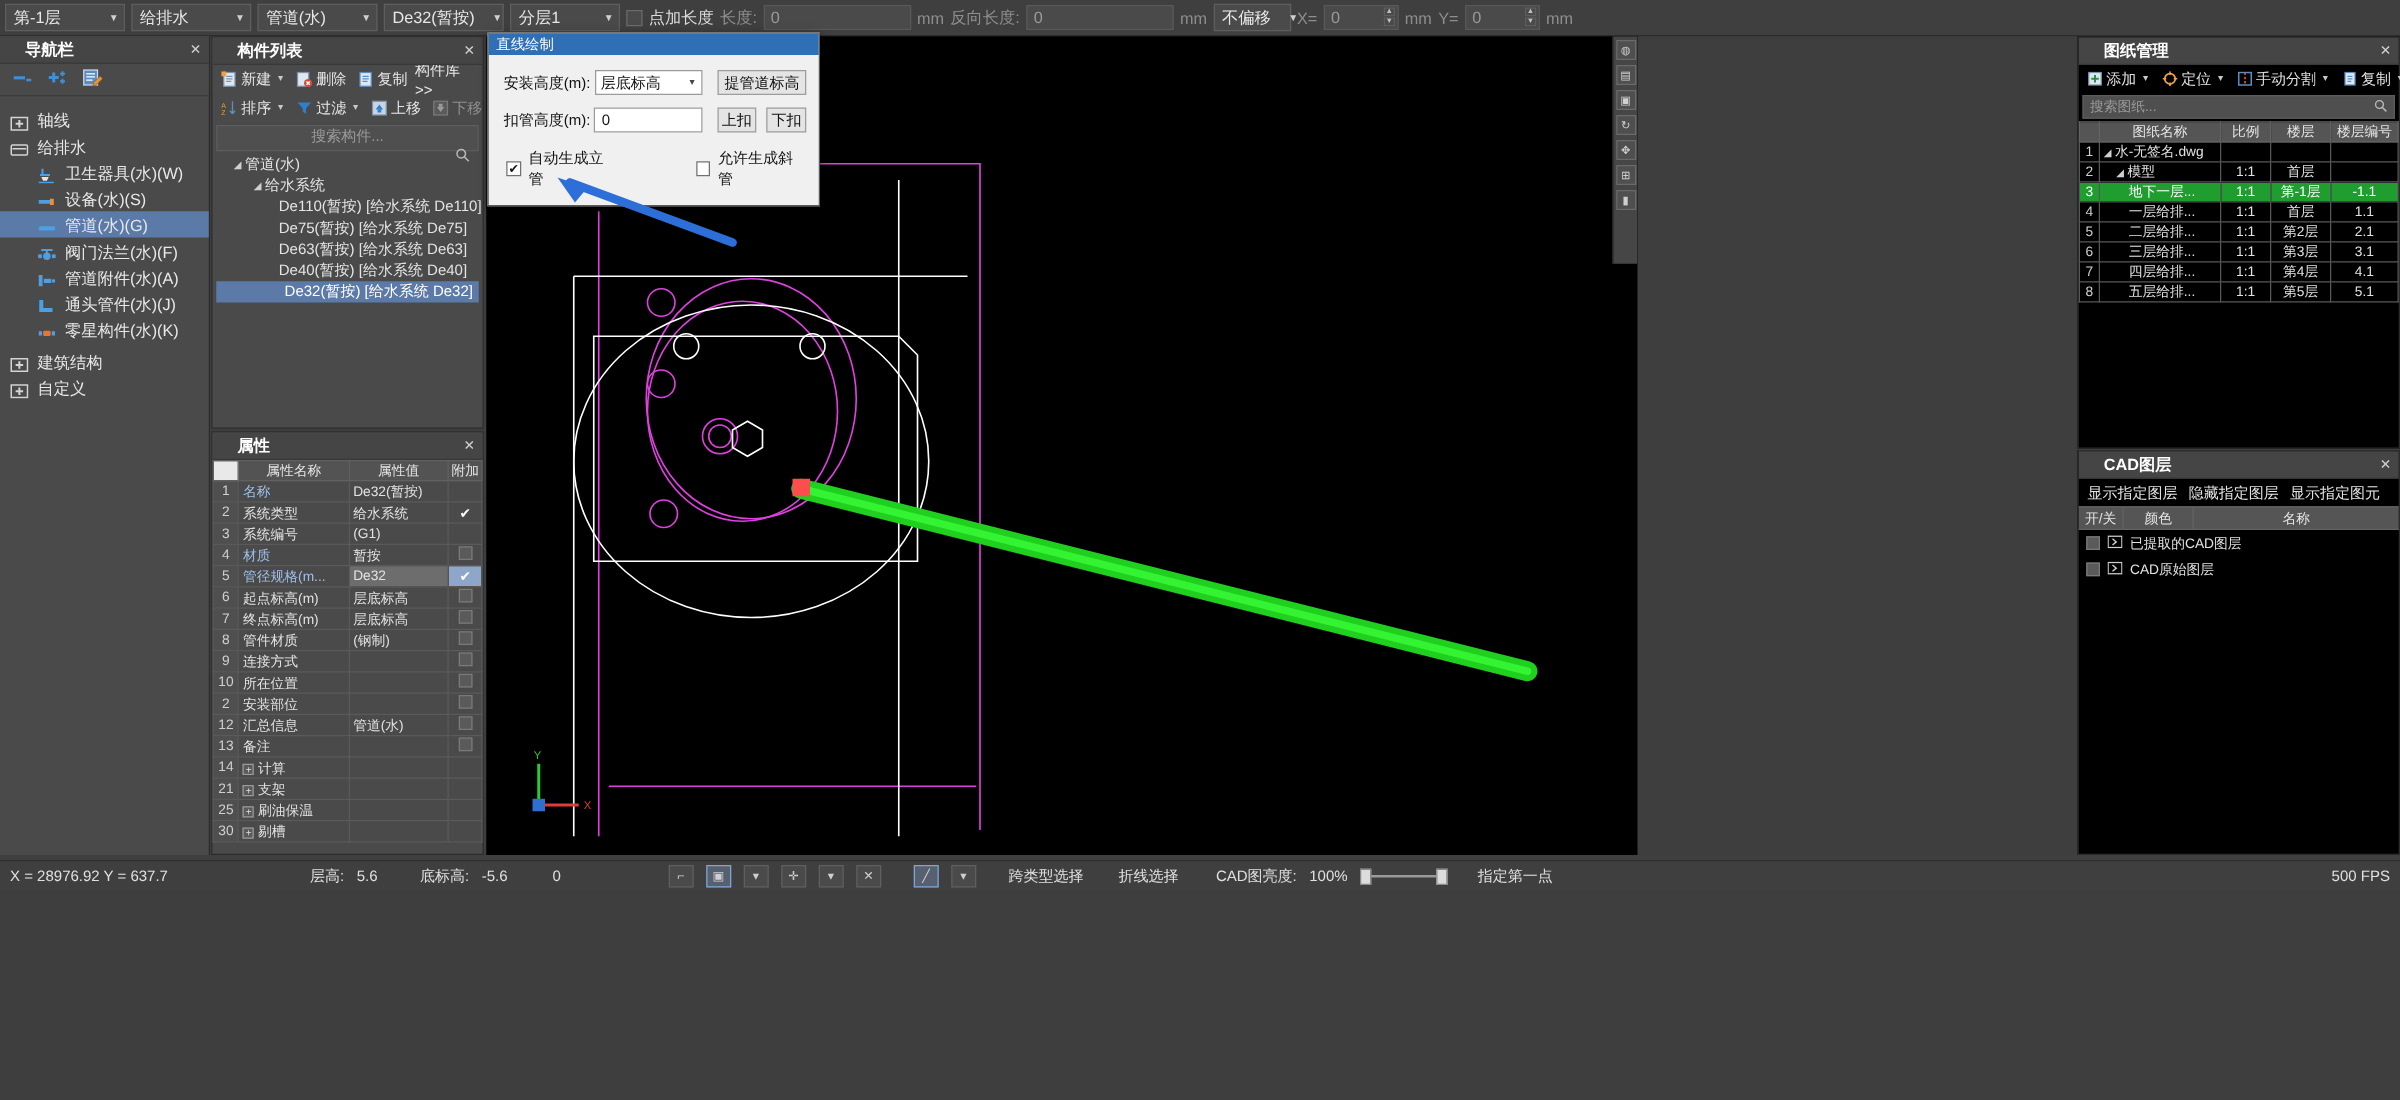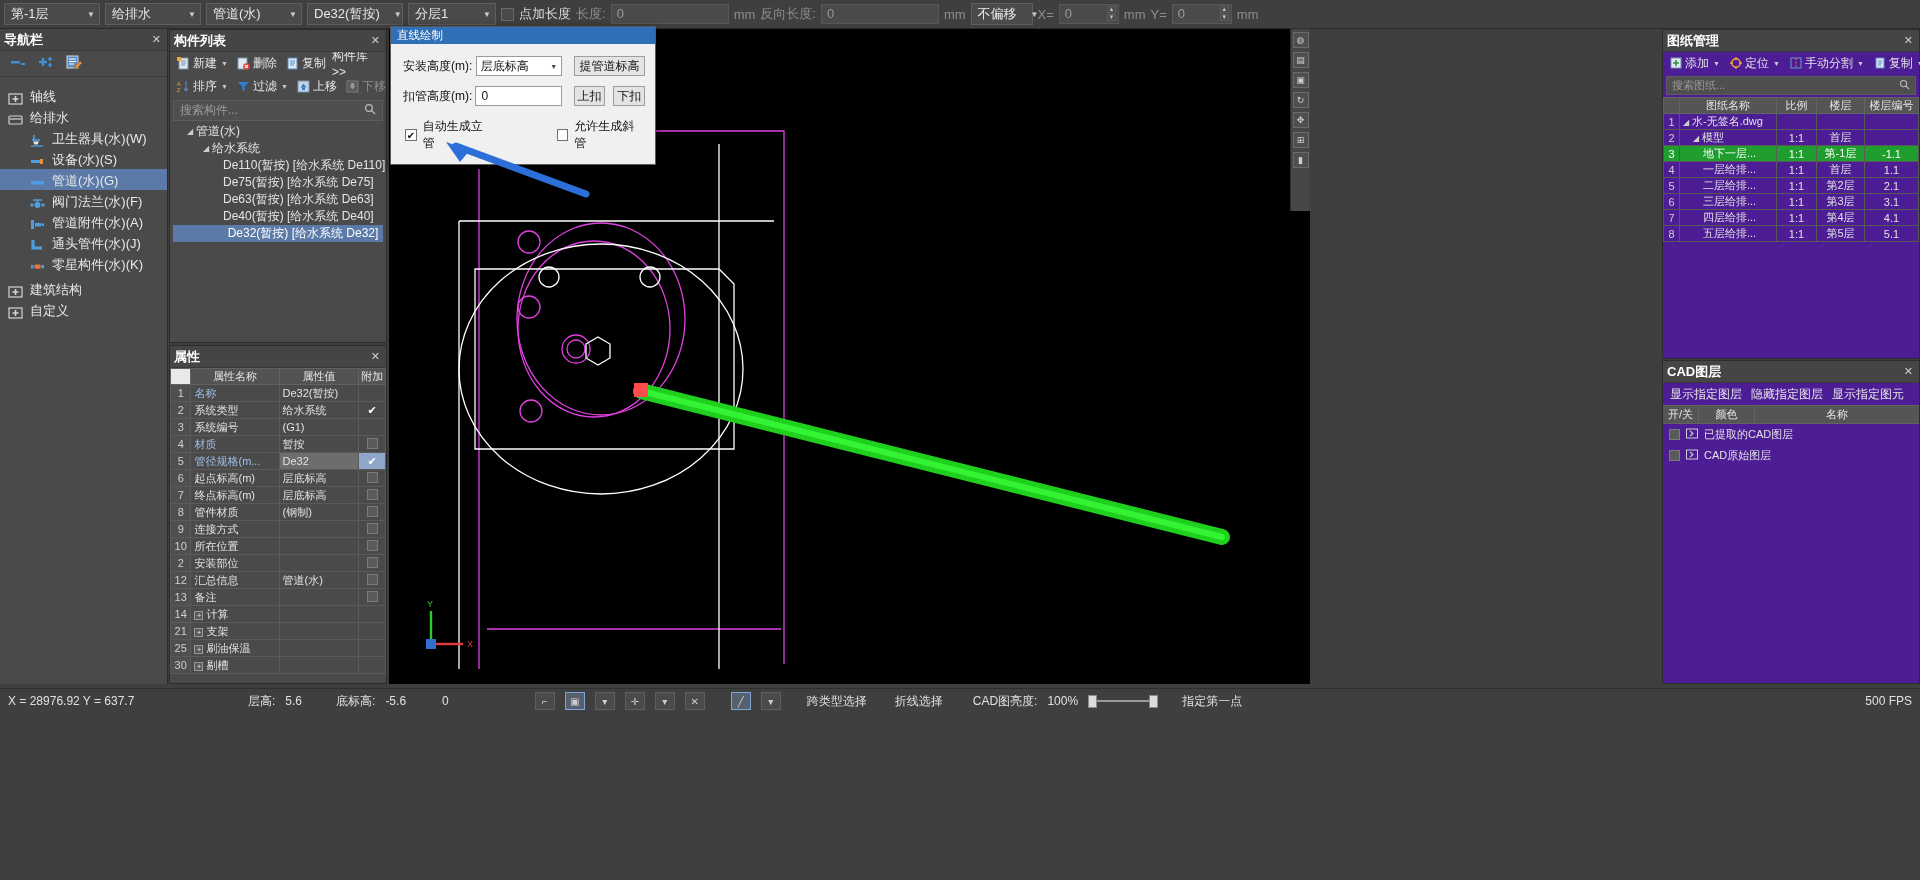--- a/index.html
+++ b/index.html
@@ -44,21 +44,21 @@
   .spin i { display:block; width:9px; height:7px; background:#4a4a4a; border:1px solid #5d5d5d;
             font-style:normal; font-size:6px; line-height:5px; text-align:center; color:#c0c0c0; }
 
   
   .nav {
     position: absolute; left: 0; top: 29px; width: 168px; height: 655px;
     background: #4a4a4a; border-right: 1px solid #2c2c2c;
   }
   .panel-title {
     height: 22px; background: #454545; border-bottom: 1px solid #383838;
-    display: flex; align-items: center; padding: 0 4px;
+    display: flex; align-items: center; padding: 0 20px;
     font-size: 13px; color: #ffffff; font-weight: bold; position: relative;
   }
   .panel-close { position: absolute; right: 6px; top: 4px; color: #cfcfcf; font-size: 11px; cursor: pointer; }
   .nav-tools {
     height: 26px; display: flex; align-items: center; gap: 12px;
     padding: 0 10px; border-bottom: 1px solid #3b3b3b; background:#4a4a4a;
   }
   .nav-tree { padding-top: 8px; }
   .nav-row {
     display: flex; align-items: flex-end; height: 21px; padding-left: 8px;
@@ -76,21 +76,21 @@
   .comp-tb {
     height: 23px; display: flex; align-items: center; gap: 3px; padding: 0 4px;
     font-size: 12px; color: #e6e6e6;
   }
   .tb-btn { display: flex; align-items: center; gap: 3px; padding: 1px 3px; cursor: pointer; white-space: nowrap; }
   .tb-btn.dis { color: #8f8f8f; }
   .tb-caret { font-size: 7px; color: #c8c8c8; padding-left: 1px; }
   .lib-link { margin-left: auto; font-size: 12px; color: #e6e6e6; cursor: pointer; padding-right:3px;}
   .search-row {
     height: 21px; margin: 2px 3px; background: #4f4f4f; border: 1px solid #5c5c5c;
-    display: flex; align-items: center; padding: 0 6px; font-size: 12px; color: #9a9a9a;
+    display: flex; align-items: center; padding: 0 6px; font-size: 12px; color: #9a9a9a; flex-direction: column;
   }
   .search-ico { margin-left: auto; }
   .tree { margin: 2px 3px 0; font-size: 12px; color: #e4e4e4; }
   .tree-row { height: 17px; display: flex; align-items: center; padding-left: 4px; white-space: nowrap; }
   .tree-row.lvl1 { padding-left: 14px; }
   .tree-row.lvl2 { padding-left: 30px; }
   .tree-row.lvl3 { padding-left: 50px; }
   .tree-row.sel { background: #5b7aa8; color: #fff; justify-content: center; }
   .arr { display:inline-block; width:9px; color:#cfcfcf; font-size:8px; }
 
@@ -163,21 +163,21 @@
   .btn-wide { width: 76px; margin-left: 12px; }
   .btn-sm { width: 34px; margin-left: 12px; }
   .btn-sm2 { width: 34px; margin-left: 8px; }
   .dlg-chks { display: flex; align-items: center; padding: 2px 10px 0 14px; gap: 6px; }
   .dlg-ck { width: 12px; height: 12px; border: 1px solid #707070; background: #fff;
             display:inline-flex; align-items:center; justify-content:center; font-size:10px; color:#111; }
   .dlg-ck-lab { font-size: 12px; color: #111; }
 
   
   .rpanel {
-    position: absolute; right: 0; background: #4c1d95; border: 1px solid #2c2c2c;
+    position: absolute; right: 0; background: #000000; border: 1px solid #2c2c2c;
   }
   .dm { top: 29px; width: 258px; height: 330px; }
   .dm-tb { height: 22px; display: flex; align-items: center; gap: 4px; padding: 0 4px; font-size: 12px; }
   .dm-search {
     height: 19px; margin: 2px 3px; background: #4f4f4f; border: 1px solid #5c5c5c;
     display: flex; align-items: center; padding: 0 5px; font-size: 11px; color: #9a9a9a;
   }
   .dtable { width: 100%; border-collapse: collapse; font-size: 11px; }
   .dtable th { background: #555; color: #e5e5e5; font-weight: normal; height: 16px; border: 1px solid #636363; }
   .dtable td { border: 1px solid #585858; height: 16px; color: #e2e2e2; padding: 0 3px;

